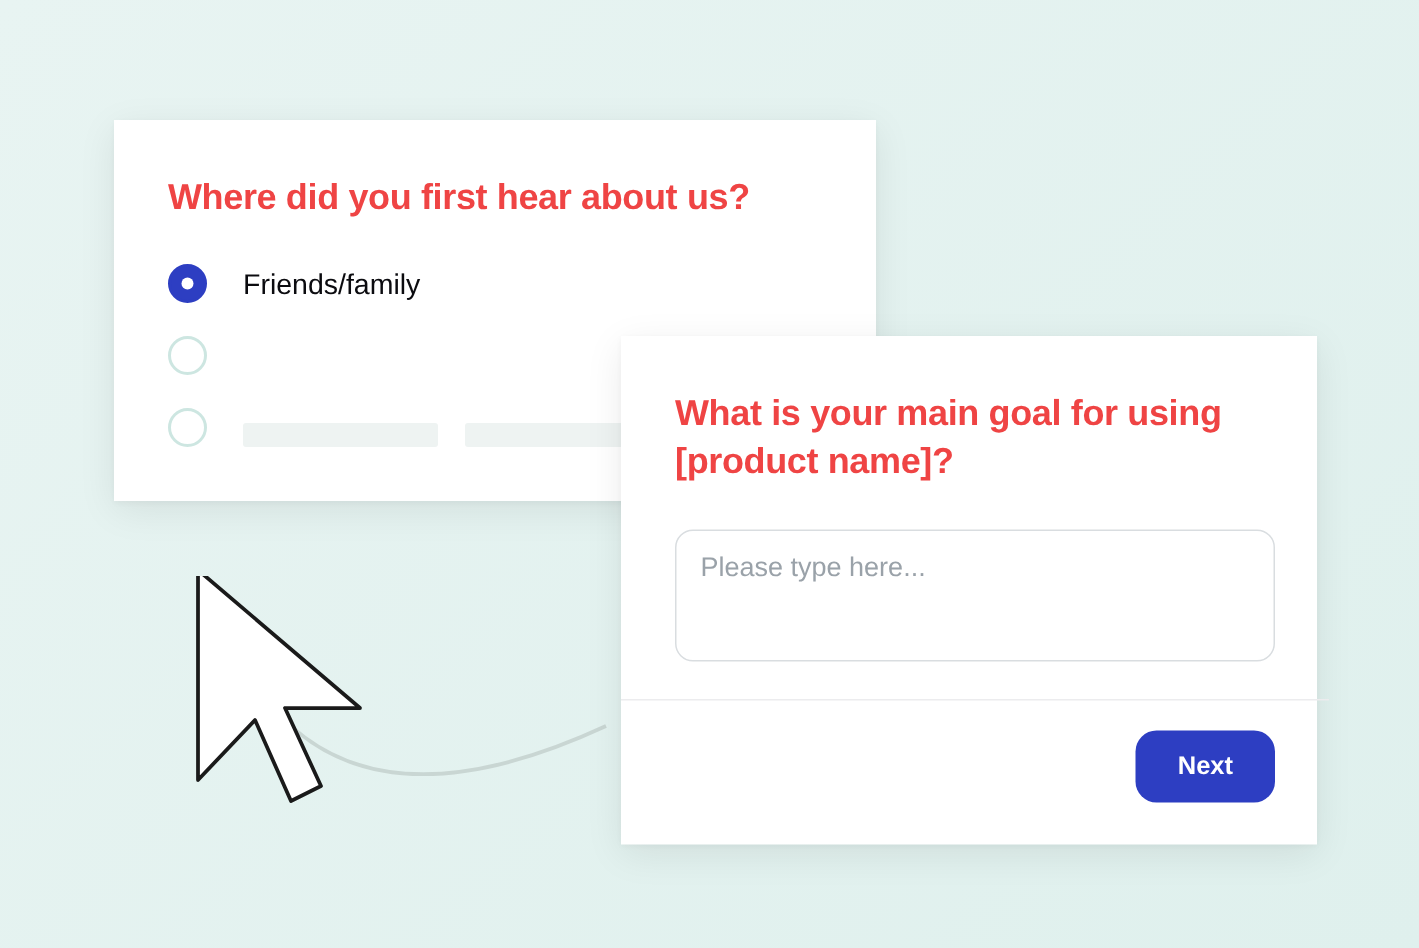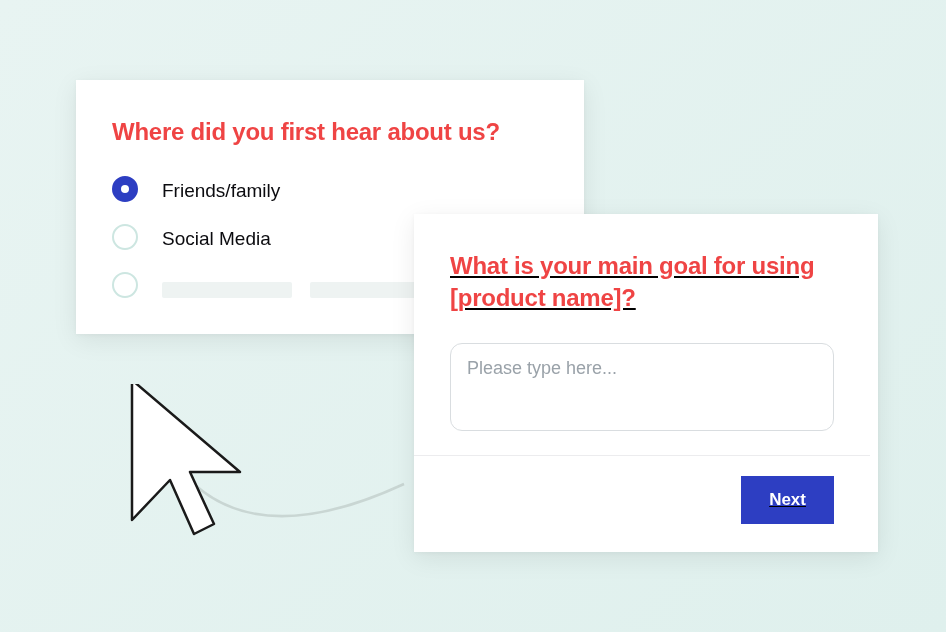--- a/index.html
+++ b/index.html
@@ -21,24 +21,23 @@
       position: absolute;
     }
     .card-left {
       left: 76px;
       top: 80px;
       width: 508px;
       padding: 36px 40px 36px 36px;
     }
     .card-right {
       left: 414px;
-      top: 214px;
+      top: 224px;
       width: 464px;
-      padding: 36px 44px 28px 36px;
-      text-decoration: underline;
+      padding: 36px 28px 28px 36px;
     }
     .question {
       font-size: 24px;
       font-weight: 600;
       color: #ef4444;
       line-height: 1.35;
       margin-bottom: 28px;
       letter-spacing: -0.01em;
     }
     .options {
@@ -117,21 +116,21 @@
       display: flex;
       justify-content: flex-end;
     }
     .next-button {
       background: #2d3ec2;
       color: #ffffff;
       border: none;
       padding: 14px 28px;
       font-size: 17px;
       font-weight: 600;
-      border-radius: 0;
+      border-radius: 14px;
       cursor: pointer;
     }
     .cursor-illustration {
       position: absolute;
       left: 102px;
       top: 384px;
       pointer-events: none;
     }
   </style>
 </head>
@@ -139,21 +138,20 @@
 
 <div class="card card-left">
   <div class="question">Where did you first hear about us?</div>
   <div class="options">
     <div class="option-row">
       <div class="radio selected"></div>
       <div class="option-label">Friends/family</div>
     </div>
     <div class="option-row">
       <div class="radio unselected"></div>
-      <div class="option-label">Social Media</div>
     </div>
     <div class="option-row">
       <div class="radio unselected"></div>
       <div class="placeholder-bars">
         <div class="placeholder-bar bar1"></div>
         <div class="placeholder-bar bar2"></div>
       </div>
     </div>
   </div>
 </div>

